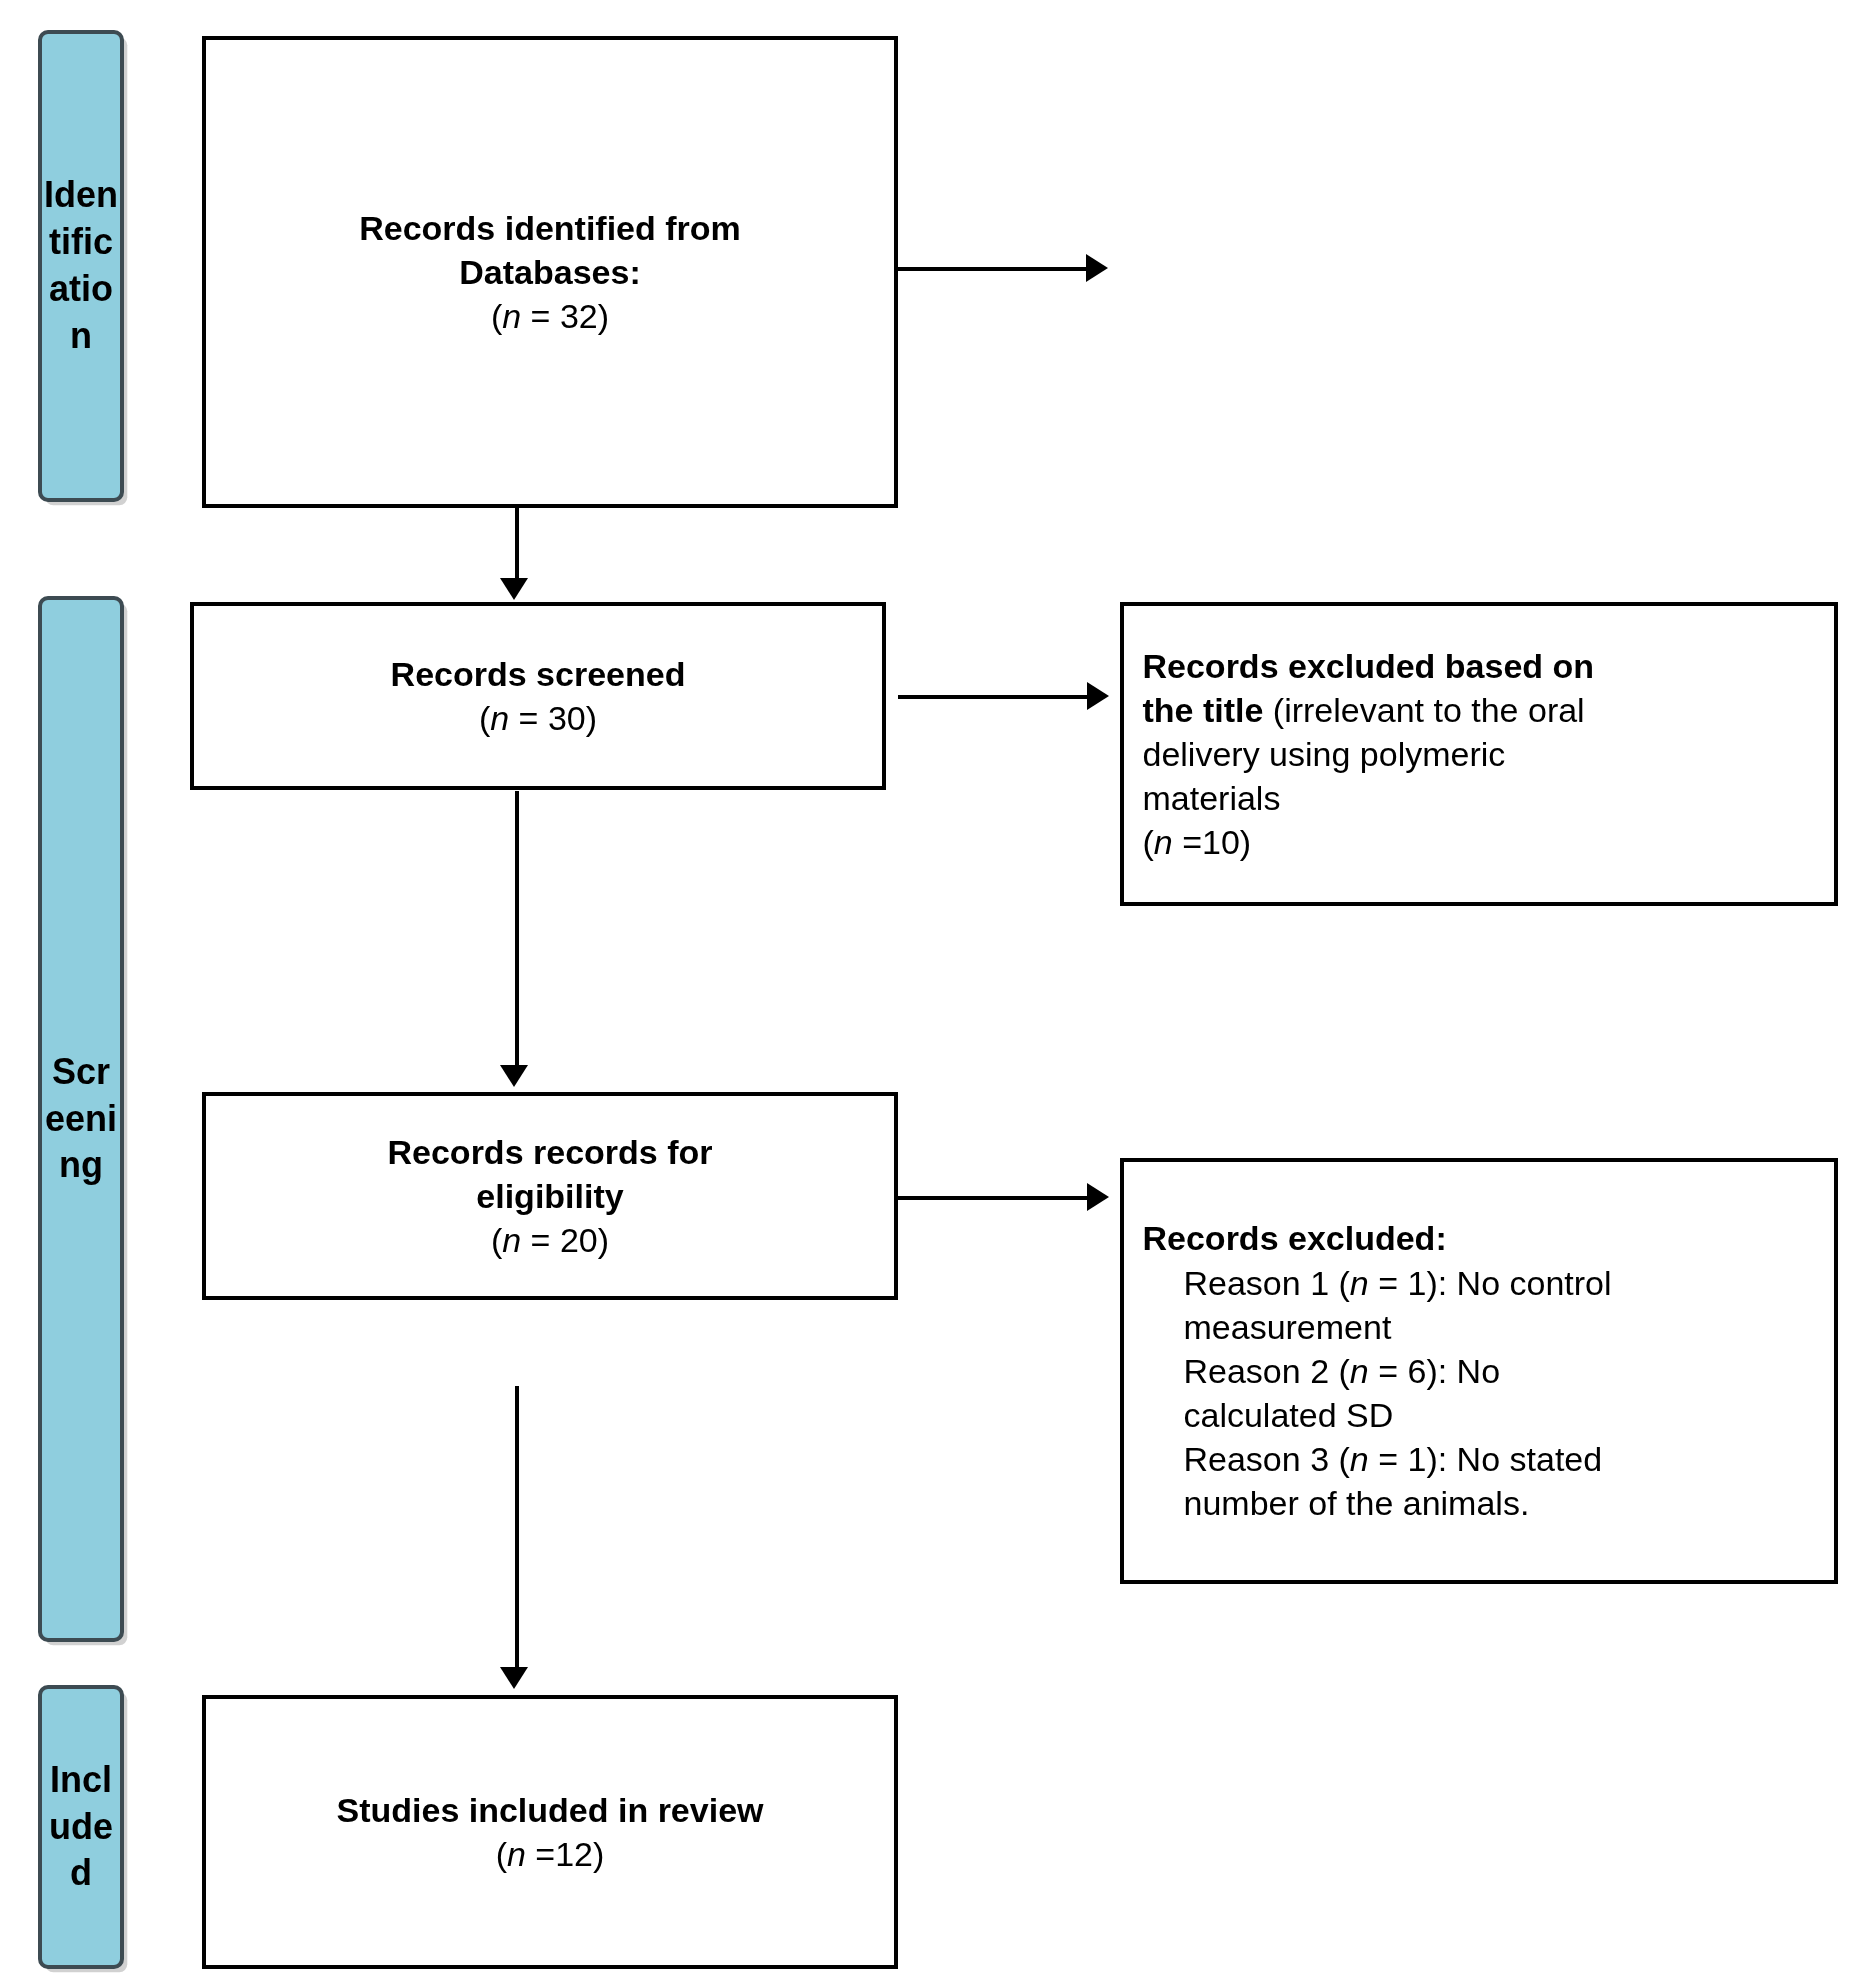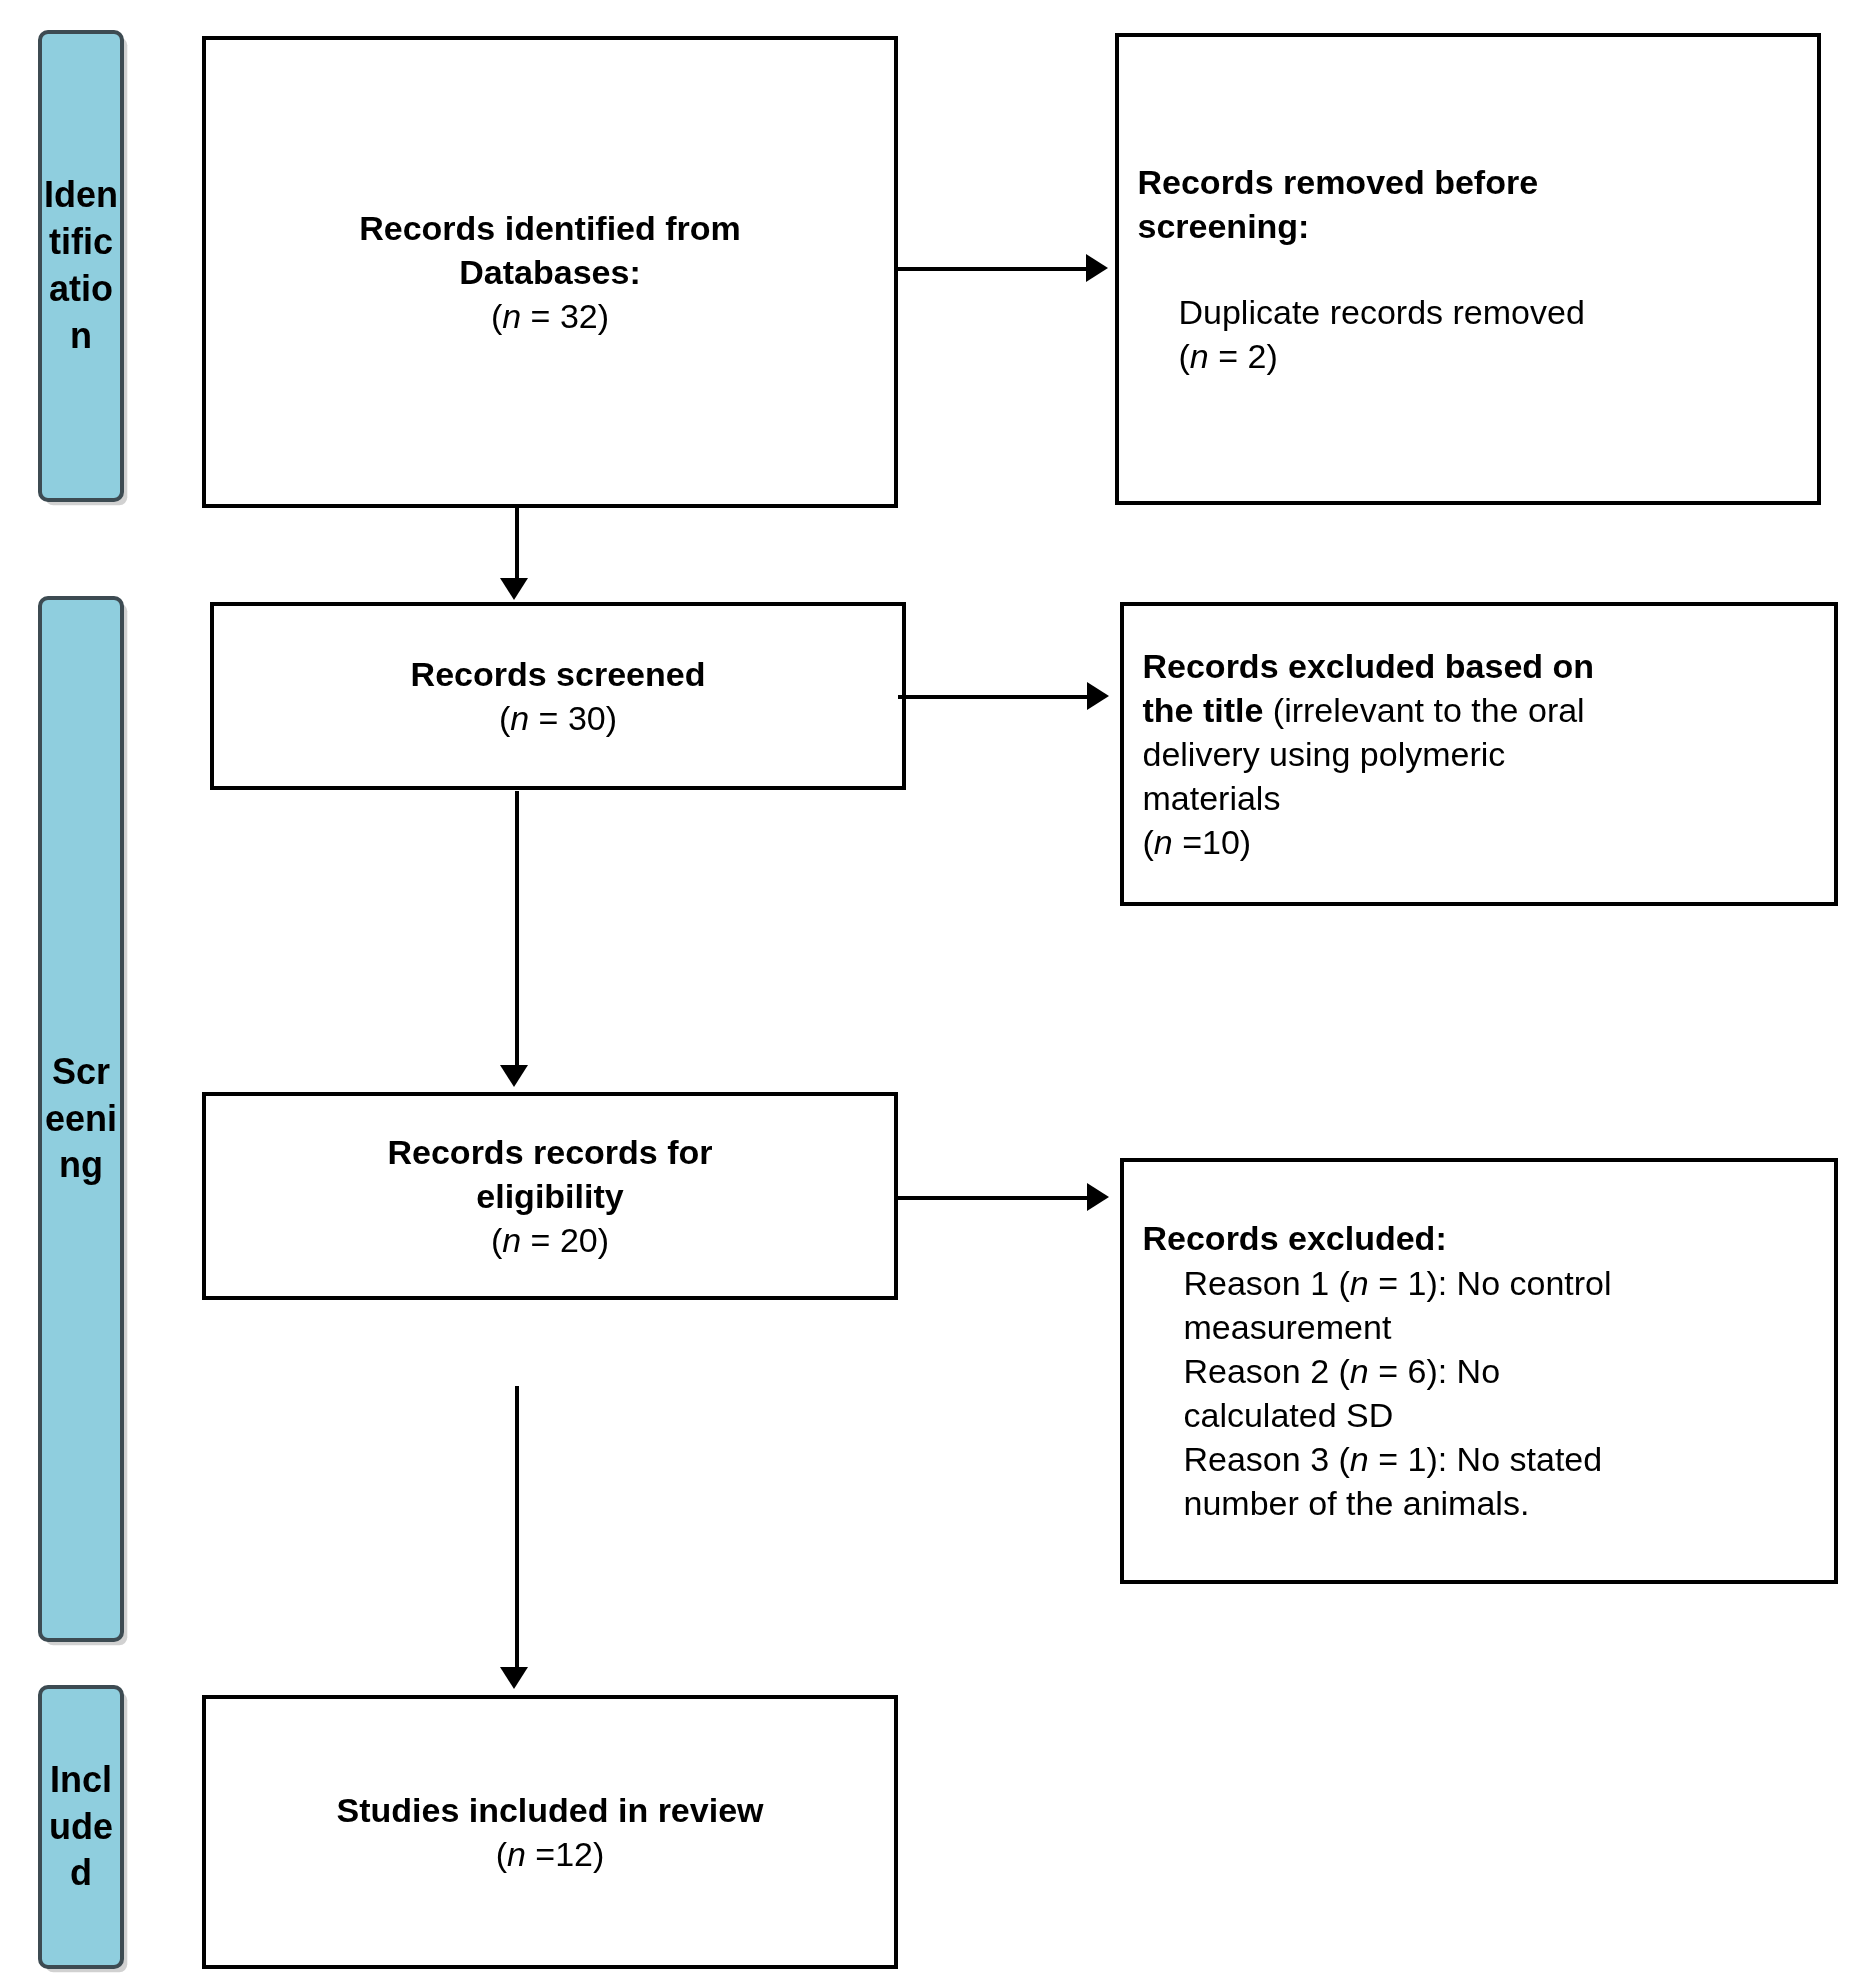--- a/index.html
+++ b/index.html
@@ -77,21 +77,21 @@
   }
   .b { font-weight: bold; }
   .n { font-weight: normal; }
   .it { font-style: italic; }
   .indent { padding-left: 41px; }
   .spacer { height: 42px; }
 
   
   #box-identified  { left: 202px;  top: 36px;   width: 696px; height: 472px; }
   #box-removed     { left: 1115px; top: 33px;   width: 706px; height: 472px; }
-  #box-screened    { left: 210px;  top: 602px;  width: 696px; height: 188px; }
+  #box-screened    { left: 190px;  top: 602px;  width: 696px; height: 188px; }
   #box-excl-title  { left: 1120px; top: 602px;  width: 718px; height: 304px; }
   #box-assessed    { left: 202px;  top: 1092px; width: 696px; height: 208px; }
   #box-excl-reason { left: 1120px; top: 1158px; width: 718px; height: 426px; }
   #box-included    { left: 202px;  top: 1695px; width: 696px; height: 274px; }
   .conn-line-v {
     position: absolute;
     width: 4px;
     background: #000000;
   }
   .conn-line-h {
@@ -152,29 +152,20 @@
   </div>
 
   <div class="box box-center" id="box-identified">
     <div class="box-inner">
       <div class="line b">Records identified from</div>
       <div class="line b">Databases:</div>
       <div class="line n"><span>(</span><span class="it">n</span><span> = 32)</span></div>
     </div>
   </div>
 
-  <div class="box box-left" id="box-removed">
-    <div class="box-inner">
-      <div class="line b">Records removed before</div>
-      <div class="line b">screening:</div>
-      <div class="spacer"></div>
-      <div class="line n indent">Duplicate records removed</div>
-      <div class="line n indent"><span>(</span><span class="it">n</span><span> = 2)</span></div>
-    </div>
-  </div>
 
   <div class="box box-center" id="box-screened">
     <div class="box-inner">
       <div class="line b">Records screened</div>
       <div class="line n"><span>(</span><span class="it">n</span><span> = 30)</span></div>
     </div>
   </div>
 
   <div class="box box-left" id="box-excl-title">
     <div class="box-inner">

